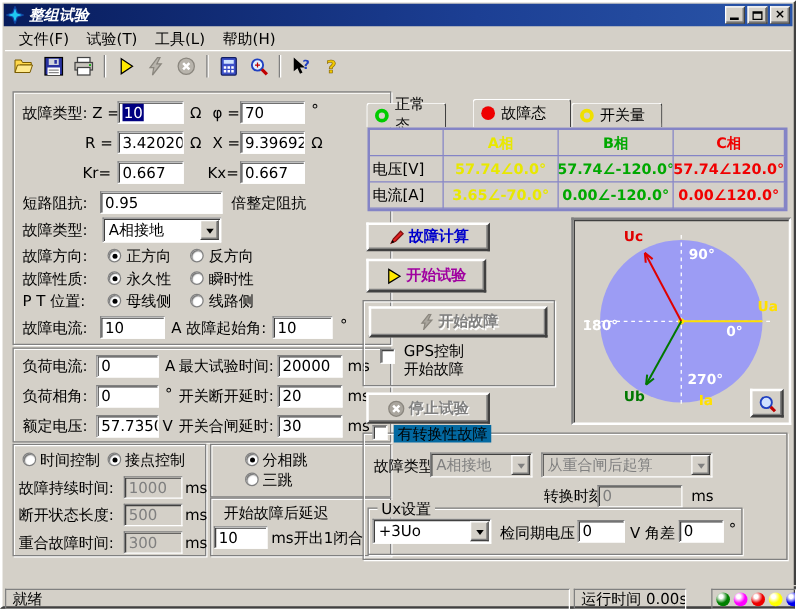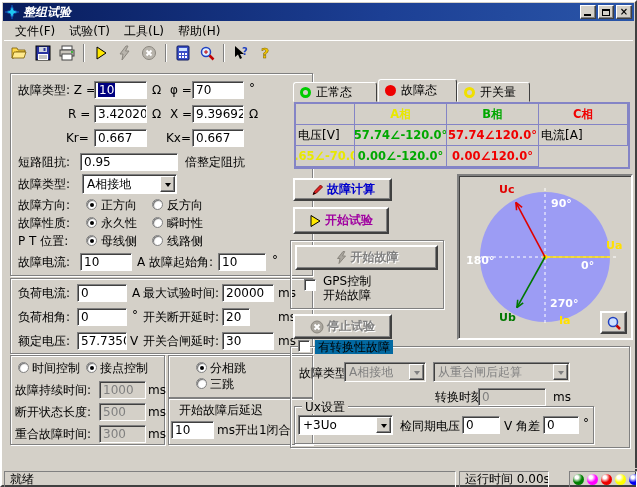--- a/index.html
+++ b/index.html
@@ -230,21 +230,21 @@
   <div class="inp" style="left:75px;top:282px;width:50px;"><span>0</span></div>
   <span class="lbl" style="left:130px;top:284px;">A</span>
   <span class="lbl" style="left:141px;top:284px;">最大试验时间:</span>
   <div class="inp" style="left:220px;top:282px;width:52px;"><span>20000</span></div>
   <span class="lbl" style="left:276px;top:284px;">ms</span>
 
   <span class="lbl" style="left:16px;top:308px;">负荷相角:</span>
   <div class="inp" style="left:75px;top:306px;width:50px;"><span>0</span></div>
   <span class="lbl" style="left:130px;top:306px;">°</span>
   <span class="lbl" style="left:141px;top:308px;text-align:right;">开关断开延时:</span>
-  <div class="inp" style="left:220px;top:306px;width:28px;"><span>20</span></div>
+  <div class="inp" style="left:220px;top:306px;width:52px;"><span>20</span></div>
   <span class="lbl" style="left:276px;top:308px;">ms</span>
 
   <span class="lbl" style="left:16px;top:332px;">额定电压:</span>
   <div class="inp" style="left:75px;top:330px;width:50px;"><span>57.7350</span></div>
   <span class="lbl" style="left:128px;top:332px;">V</span>
   <span class="lbl" style="left:141px;top:332px;">开关合闸延时:</span>
   <div class="inp" style="left:220px;top:330px;width:52px;"><span>30</span></div>
   <span class="lbl" style="left:276px;top:332px;">ms</span>
 
   <div class="gbox" style="left:8px;top:353px;width:155px;height:90px;"></div>
@@ -269,39 +269,40 @@
   <span class="radio sel" style="left:194px;top:360px;"></span>
   <span class="lbl" style="left:208px;top:359px;">分相跳</span>
   <span class="radio" style="left:194px;top:376px;"></span>
   <span class="lbl" style="left:208px;top:375px;">三跳</span>
 
   <div class="gbox" style="left:166px;top:396px;width:145px;height:47px;"></div>
   <span class="lbl" style="left:177px;top:401px;">开始故障后延迟</span>
   <div class="inp" style="left:169px;top:419px;width:43px;"><span>10</span></div>
   <span class="lbl" style="left:215px;top:421px;">ms开出1闭合</span>
 
-  <div class="tab" style="left:291px;top:80px;width:84px;height:20px;">
+  <div class="tab" style="left:291px;top:80px;width:64px;height:20px;">
     <span class="tabcirc ring" style="border-color: rgb(0, 204, 0);"></span>
     <span>正常态</span>
   </div>
   <div class="tab" style="left:376px;top:77px;width:79px;height:23px;z-index:2;">
     <span class="tabcirc fill" style="background: rgb(238, 0, 0);"></span>
     <span>故障态</span>
   </div>
   <div class="tab" style="left:455px;top:80px;width:73px;height:20px;">
     <span class="tabcirc ring" style="border-color: rgb(240, 224, 0);"></span>
     <span>开关量</span>
   </div>
 
   <div class="ptable">
     <div class="rl"></div>
     <div class="ca">A相</div>
     <div class="cb">B相</div>
     <div class="cc">C相</div>
     <div class="rl">电压[V]</div>
+    <div class="ca">57.74∠0.0°</div>
     <div class="cb">57.74∠-120.0°</div>
     <div class="cc">57.74∠120.0°</div>
     <div class="rl">电流[A]</div>
     <div class="ca">3.65∠-70.0°</div>
     <div class="cb">0.00∠-120.0°</div>
     <div class="cc">0.00∠120.0°</div>
   </div>
 
   <div class="btn" style="left:291px;top:176px;width:99px;height:23px;color:#0000cc;">
     <svg width="14" height="14">

